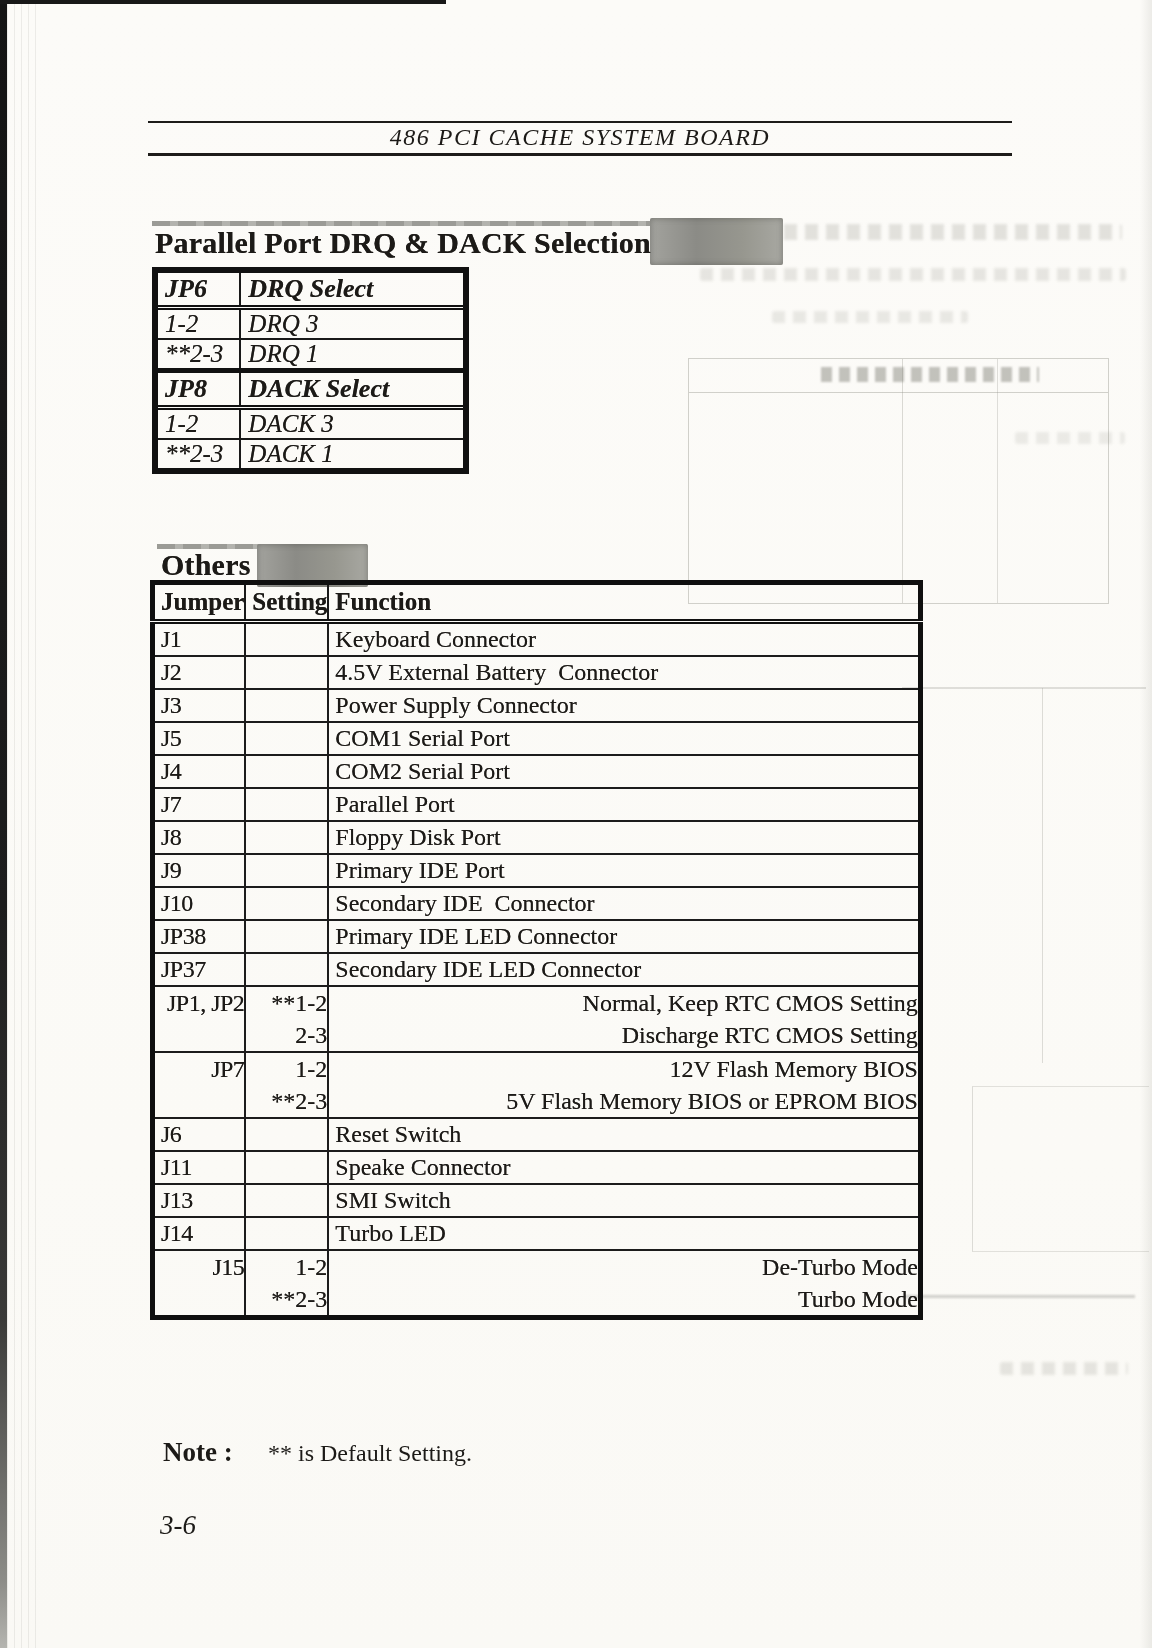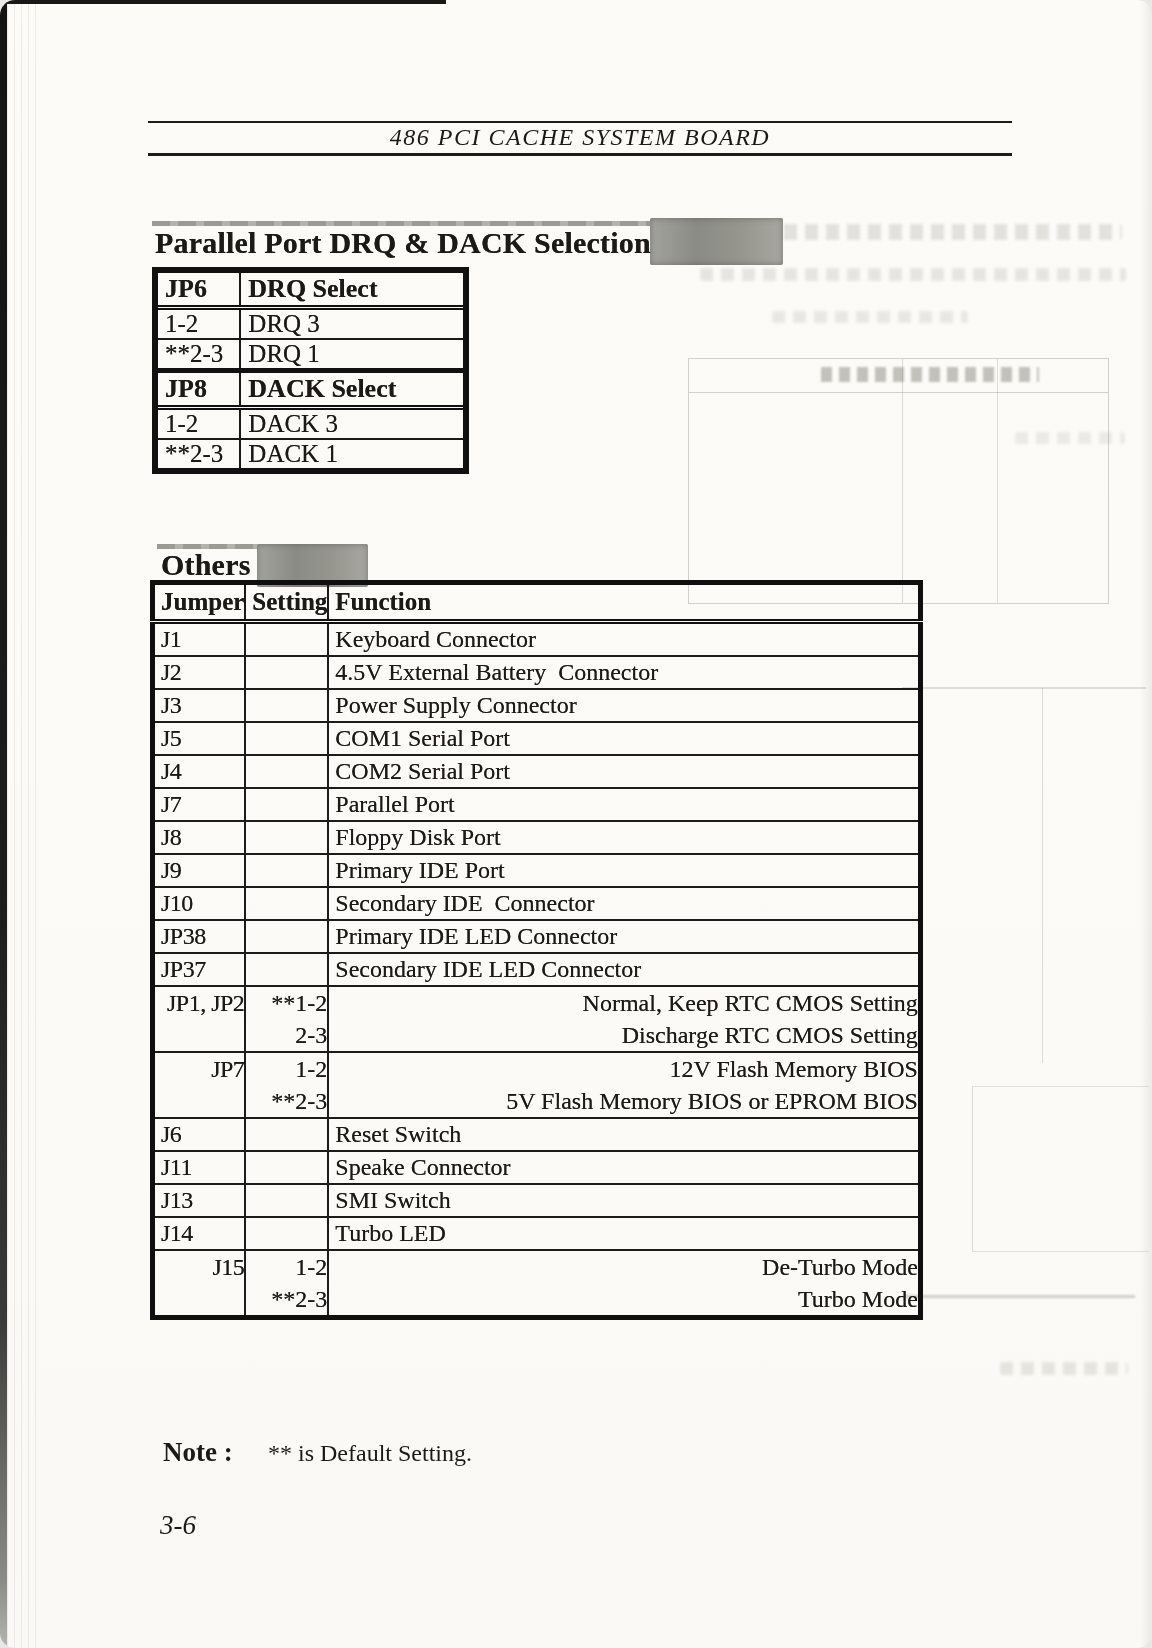--- a/index.html
+++ b/index.html
@@ -1,21 +1,20 @@
 <!DOCTYPE html>
 <html><head>
 <meta charset="utf-8">
 <style>
   html,body{margin:0;padding:0;background:#e8e8e6;}
   .page{
     position:relative; width:1152px; height:1648px; overflow:hidden;
     background:linear-gradient(180deg,#fcfbf8 0%,#fbfaf6 70%,#faf9f5 100%);
     font-family:"Liberation Serif","DejaVu Serif",serif;
     color:#1c1a17;
-    border-radius:15px;
   }
   .abs{position:absolute;}
   
   .scan-left-edge{left:0;top:0;width:7px;height:1648px;
     background:linear-gradient(180deg,#141414 0%,#1d1d1d 55%,#3a3a38 80%,#8d8d88 96%,#b5b5b0 100%);}
   .scan-left-lines{left:7px;top:0;width:32px;height:1648px;opacity:.55;
     background:repeating-linear-gradient(90deg,rgba(70,70,62,.16) 0 1px,transparent 1px 7px);}
   .scan-top-edge{left:0;top:0;width:446px;height:4px;background:#181818;}
   .scan-right-shade{left:1140px;top:0;width:12px;height:1648px;
     background:linear-gradient(90deg,transparent,rgba(120,120,112,.12));}
@@ -37,21 +36,21 @@
   .sec2-topline{left:157px;top:544px;width:210px;height:5px;}
   .sec2-smudge{left:257px;top:544px;width:111px;height:43px;}
   .sec2-title{left:161px;top:548px;text-align:center;}
   
   table{border-collapse:collapse;table-layout:fixed;
     text-shadow:0 0 .5px rgba(25,23,20,.75);}
   td,th{overflow:visible;}
   .t1{left:152px;top:267px;}
   .t1 table{border:6px solid #111;}
   .t1 td{border:2px solid #191919;font-size:25px;height:28px;line-height:28px;
-    padding:0 16px 0 7px;white-space:pre;}
+    padding:0 16px 0 7px;white-space:pre;font-style:italic;}
   .t1 tr.hdr td{font-weight:bold;font-size:26px;height:32px;line-height:32px;
     border-bottom:5px double #111;}
   .t1 tr.sep td{border-top:5px solid #111;}
   .t2{left:150px;top:580px;}
   .t2 table{border:5px solid #0f0f0f;}
   .t2 th{border:2px solid #191919;font-weight:bold;font-size:25px;height:34px;
     line-height:34px;text-align:left;padding:0 0 0 6px;white-space:pre;
     border-bottom:5px double #111;}
   .t2 td{border:2px solid #1c1c1c;padding:0 0 0 6px;vertical-align:top;font-size:24px;}
   .t2 .line{height:31px;line-height:31px;white-space:pre;}

